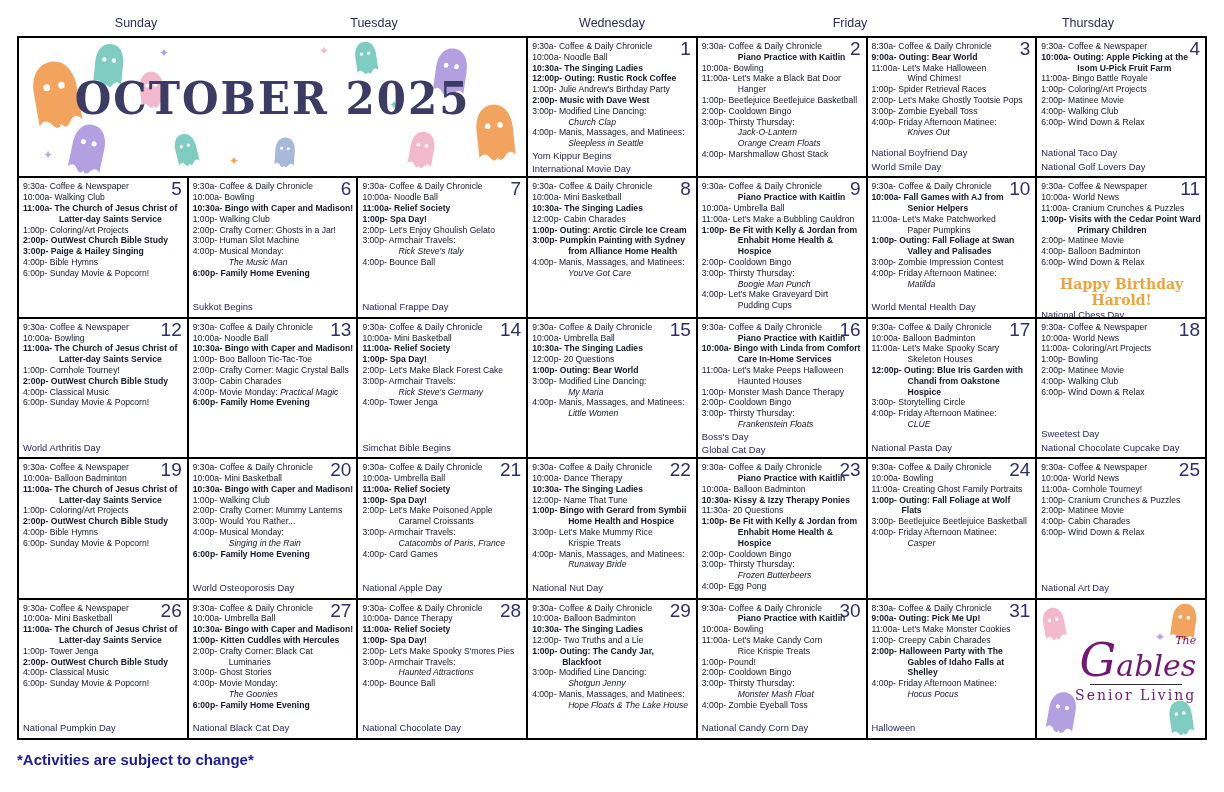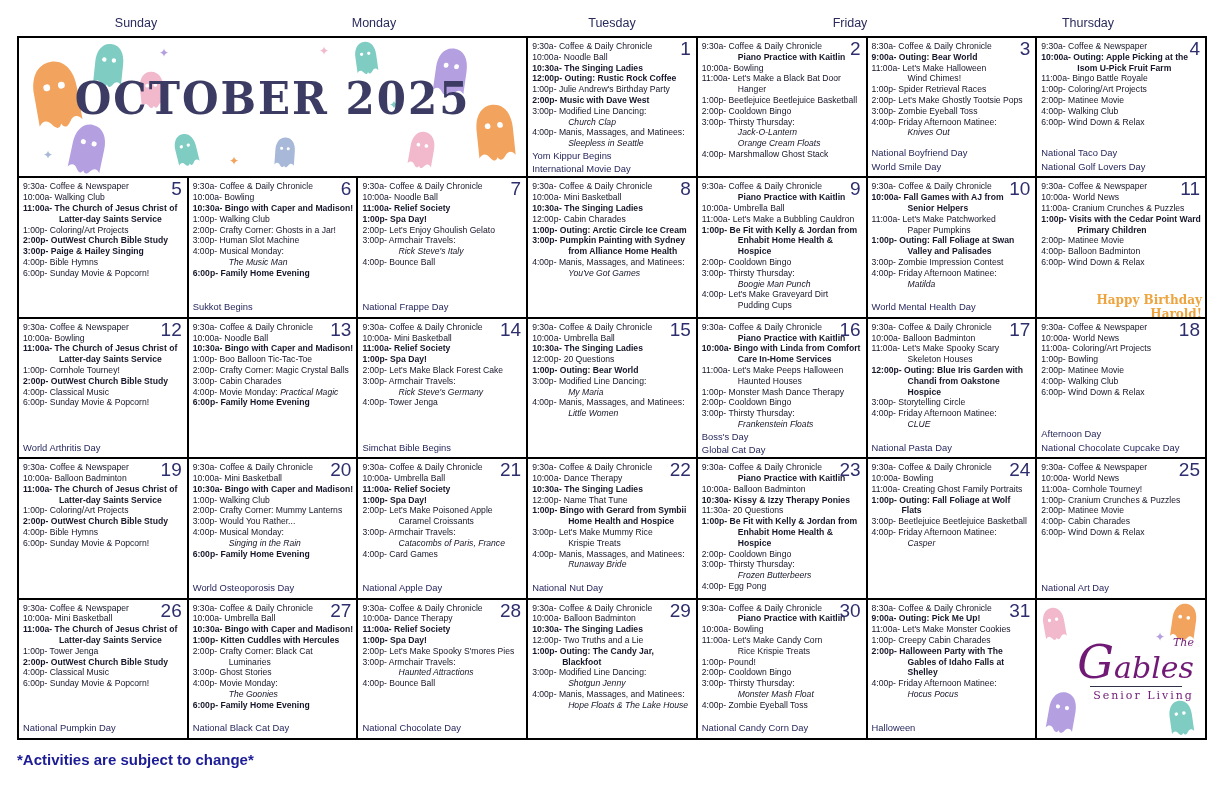--- a/index.html
+++ b/index.html
@@ -12,41 +12,41 @@
   .grid { position:relative; display:grid; grid-template-columns:repeat(7,1fr); grid-template-rows:repeat(5,1fr);
           width:1190px; height:704px; background:#000; gap:2px; border:2px solid #000; }
   .cell { background:#fff; position:relative; overflow:hidden; display:flex; flex-direction:column; padding:2px 3px 2px 4px; }
 
   .date-num { position:absolute; top:0px; right:5px; font-size:19px; color:#2e2e6e; z-index:3; }
   .events { margin-top:1px; }
   .line { font-size:8.6px; line-height:10.8px; color:#16162a; padding-left:30px; text-indent:-30px; }
   .line.ind { padding-left:36px; text-indent:0; }
   .b { font-weight:bold; }
   .i { font-style:italic; }
-  .birthday { margin-top:25px; text-align:right; font-family:"DejaVu Serif", serif; font-weight:bold;
-              font-size:12px; color:#eda43e; }
+  .birthday { margin-top:8px; text-align:center; font-family:"DejaVu Serif", serif; font-weight:bold;
+              font-size:14px; color:#eda43e; }
   .holidays { margin-top:auto; text-align:left; padding-bottom:1px; }
   .holiday { font-size:9.4px; line-height:13.5px; color:#28285e; }
 
   
   .banner { grid-column:1 / span 3; grid-row:1; }
   .month-title { position:absolute; left:0; right:0; top:36px; text-align:center; z-index:2;
                  font-family:"DejaVu Serif", serif; font-weight:bold; font-size:42px; letter-spacing:2px;
                  color:#3b3b63; transform:scaleY(1.05); }
   .ghost { position:absolute; z-index:1; }
   .sparkle { position:absolute; z-index:1; font-size:12px; }
 
   
   .logo-cell { grid-column:7; grid-row:5; align-items:center; justify-content:center; }
   .logo { position:relative; z-index:2; text-align:right; color:#701a75; margin-left:28px; }
   .logo-the { font-family:"DejaVu Serif", serif; font-style:italic; font-size:11px; margin-bottom:-4px; margin-left:-46px; }
   .logo-name { font-family:"DejaVu Serif", serif; font-style:italic; font-size:30px; line-height:34px; }
   .logo-name::first-letter { font-size:46px; }
   .logo-rule { width:92px; height:1px; background:#2f2f45; margin:1px auto 2px auto; }
-  .logo-sub { font-size:11px; letter-spacing:2px; font-family:"DejaVu Serif", serif; }
+  .logo-sub { font-size:14px; letter-spacing:2px; font-family:"DejaVu Serif", serif; }
 
   .footer { display:flex; justify-content:space-between; align-items:center; width:1190px; height:34px; padding-top:5px; }
   .footer-left { font-weight:bold; font-size:17px; color:#1c1c96; }
   .footer-right { font-weight:bold; font-size:15px; color:#1c1c96; }
 </style>
 </head>
 <body>
 
 <svg width="0" height="0" style="position:absolute">
   <defs>
@@ -55,22 +55,22 @@
       <circle cx="37" cy="45" r="5.5" fill="#ffffff"></circle>
       <circle cx="61" cy="45" r="5.5" fill="#ffffff"></circle>
     </g>
   </defs>
 </svg>
 
 <div class="page">
 
   <div class="weekday-row">
       <div class="weekday">Sunday</div>
-      <div class="weekday">Monday</div>
       <div class="weekday">Tuesday</div>
+      <div class="weekday">Wednesday</div>
       <div class="weekday">Friday</div>
       <div class="weekday">Thursday</div>
       <div class="weekday">Saturday</div>
     </div>
 
   <div class="grid">
 
     <div class="cell banner">
       <svg class="ghost" style="left:6px;top:20px;width:62px;height:72px;fill:#f2a35e;transform:rotate(-10deg)" viewBox="0 0 100 115">
           <use href="#ghost-shape"></use>
@@ -231,21 +231,21 @@
         <div class="date-num">8</div>
         <div class="events">
           <div class="line">9:30a- Coffee &amp; Daily Chronicle</div>
           <div class="line">10:00a- Mini Basketball</div>
           <div class="line b">10:30a- The Singing Ladies</div>
           <div class="line">12:00p- Cabin Charades</div>
           <div class="line b">1:00p- Outing: Arctic Circle Ice Cream</div>
           <div class="line b">3:00p- Pumpkin Painting with Sydney</div>
           <div class="line b ind">from Alliance Home Health</div>
           <div class="line">4:00p- Manis, Massages, and Matinees:</div>
-          <div class="line i ind">You've Got Games</div>
+          <div class="line i ind">You've Got Care</div>
         </div>
       </div>
       <div class="cell day" style="grid-area: 2 / 5;">
         <div class="date-num">9</div>
         <div class="events">
           <div class="line">9:30a- Coffee &amp; Daily Chronicle</div>
           <div class="line b ind">Piano Practice with Kaitlin</div>
           <div class="line">10:00a- Umbrella Ball</div>
           <div class="line">11:00a- Let's Make a Bubbling Cauldron</div>
           <div class="line b">1:00p- Be Fit with Kelly &amp; Jordan from</div>
@@ -392,21 +392,21 @@
         <div class="events">
           <div class="line">9:30a- Coffee &amp; Newspaper</div>
           <div class="line">10:00a- World News</div>
           <div class="line">11:00a- Coloring/Art Projects</div>
           <div class="line">1:00p- Bowling</div>
           <div class="line">2:00p- Matinee Movie</div>
           <div class="line">4:00p- Walking Club</div>
           <div class="line">6:00p- Wind Down &amp; Relax</div>
         </div>
         <div class="holidays">
-          <div class="holiday">Afternoon Day</div>
+          <div class="holiday">Sweetest Day</div>
           <div class="holiday">National Chocolate Cupcake Day</div>
         </div>
       </div>
       <div class="cell day" style="grid-area: 4 / 1;">
         <div class="date-num">19</div>
         <div class="events">
           <div class="line">9:30a- Coffee &amp; Newspaper</div>
           <div class="line">10:00a- Balloon Badminton</div>
           <div class="line b">11:00a- The Church of Jesus Christ of</div>
           <div class="line b ind">Latter-day Saints Service</div>

